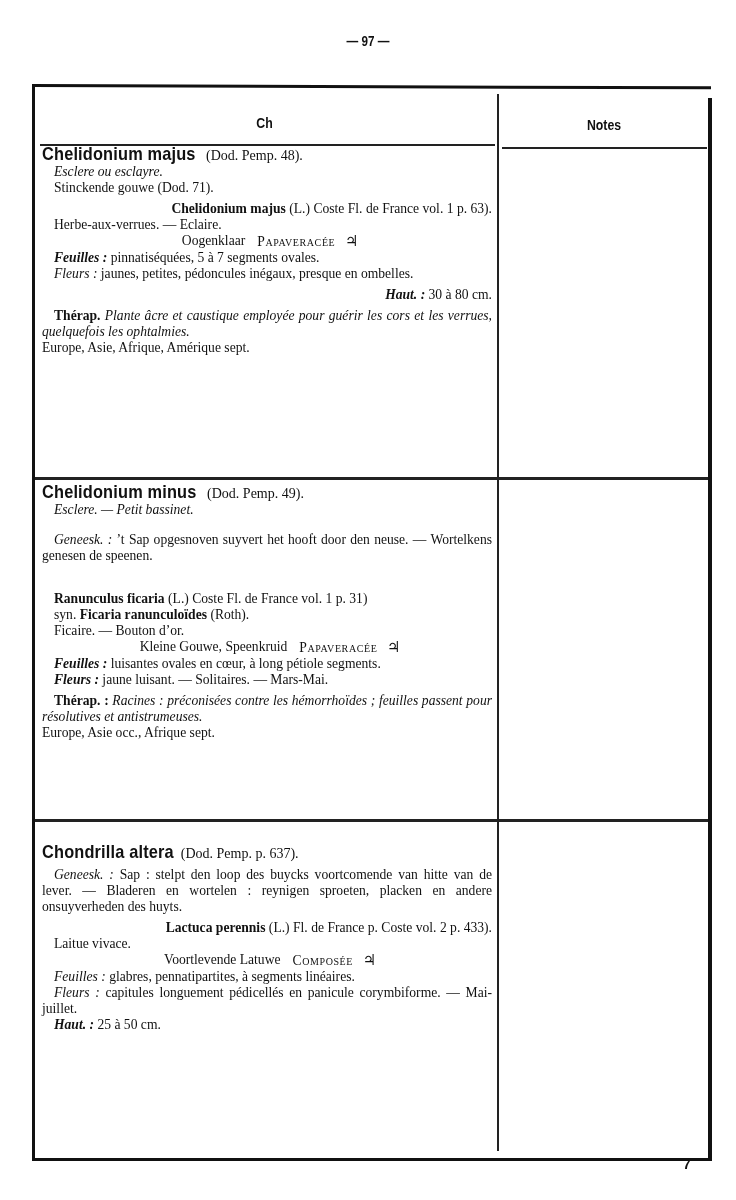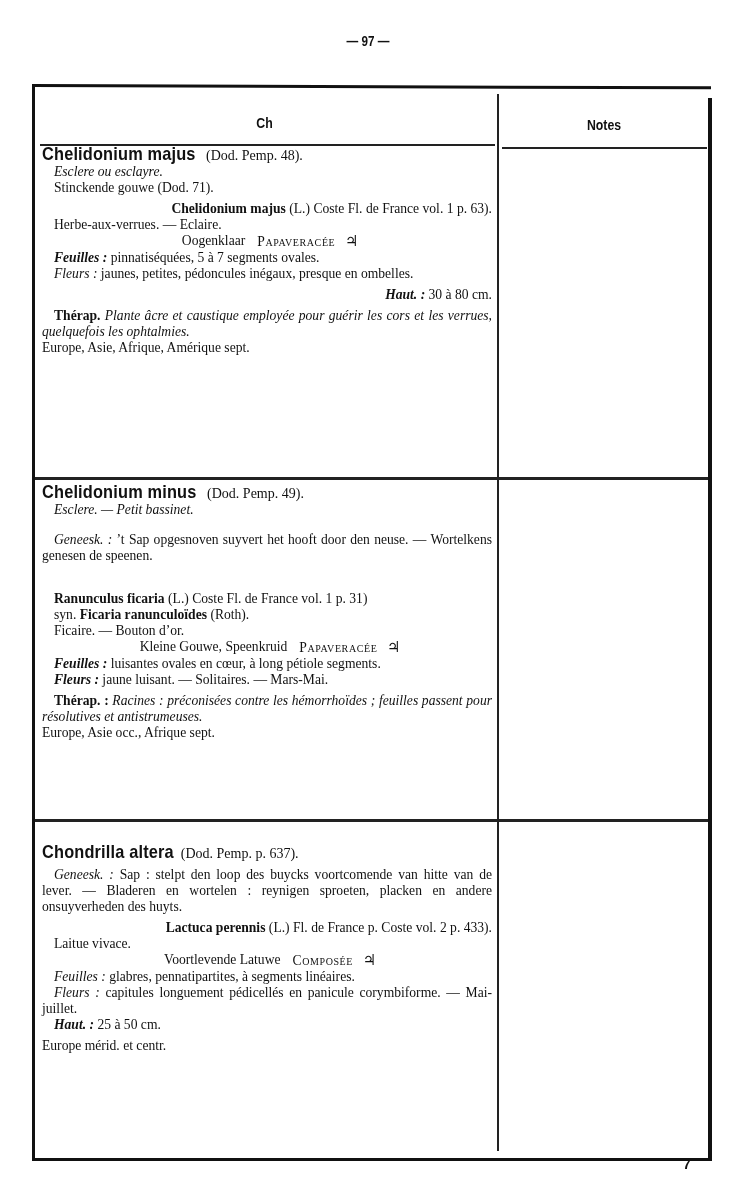--- a/index.html
+++ b/index.html
@@ -185,21 +185,20 @@
       <span>glabres, pennatipartites, à segments linéaires.</span>
     </p>
     <p class="ind just">
       <span class="i">Fleurs :</span>
       <span>capitules longuement pédicellés en panicule corymbiforme. — Mai-juillet.</span>
     </p>
     <p class="ind">
       <span class="i b">Haut. :</span>
       <span>25 à 50 cm.</span>
     </p>
-    <p class="center sp">Europe mérid. et centr.</p>
   </div>
 
   <div class="notes-cell" style="top:66px;height:326px;"></div>
   <div class="notes-cell" style="top:397px;height:337px;"></div>
   <div class="notes-cell" style="top:739px;height:334px;"></div>
 
   <div class="rule-bottom"></div>
 </div>
 
 <div class="folio">7</div>

